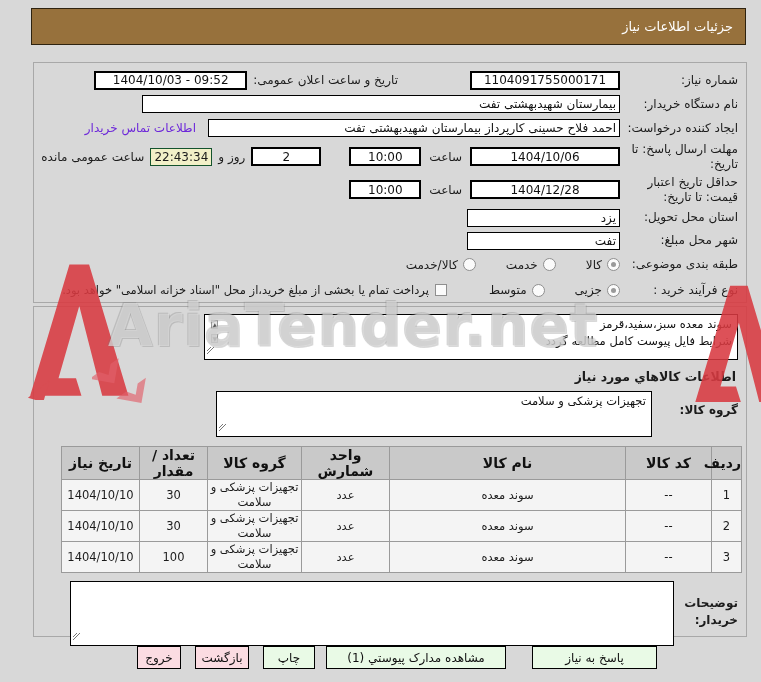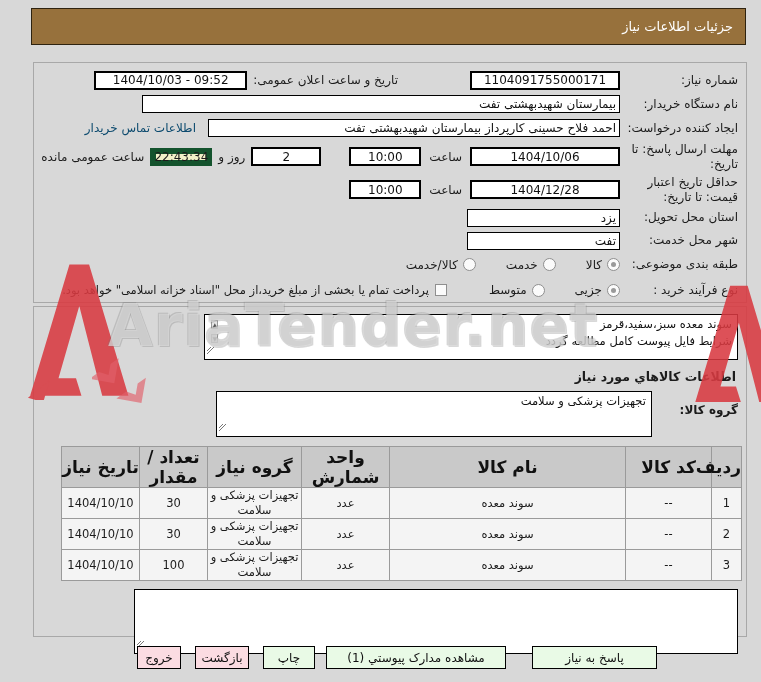--- a/index.html
+++ b/index.html
@@ -35,25 +35,25 @@
   }
   .thin { border-width: 1px; height: 18px; }
   .center { text-align: center; }
   .ltr { direction: ltr; }
   .w150 { width: 150px; } .w153 { width: 153px; } .w478 { width: 478px; }
   .w412 { width: 412px; } .w72 { width: 72px; } .w70 { width: 70px; }
   .timelbl { margin: 0 8px; }
   .gap28 { margin-right: 28px; } .gap12 { margin-right: 12px; }
   .hl {
     display: inline-flex; align-items: center; justify-content: center;
-    width: 62px; height: 18px; background: #F2F0C8; border: 6px solid #14532d;
+    width: 62px; height: 18px; background: #F2F0C8; border: 1px solid #14532d;
     direction: ltr; margin: 0 6px;
   }
   .dayslbl { margin-right: 6px; }
-  .link { color: #0c4a6e; margin-right: 12px; cursor: pointer; }
+  .link { color: #6d28d9; margin-right: 12px; cursor: pointer; }
   .opt { display: inline-flex; align-items: center; margin-left: 30px; }
   .opt:first-of-type { margin-right: 10px; }
   .radio {
     width: 13px; height: 13px; border-radius: 50%;
     border: 1px solid #8f8f8f; background: #fbfbfb;
     display: inline-flex; align-items: center; justify-content: center;
     margin-left: 5px; flex-shrink: 0; cursor: pointer;
   }
   .radio.selected::after {
     content: ""; width: 5px; height: 5px; border-radius: 50%; background: #9a9a9a;
@@ -82,21 +82,21 @@
   .rsz { position: absolute; left: 2px; bottom: 2px; cursor: nwse-resize; }
   .sec-h { font-weight: bold; font-size: 12.5px; padding: 9px 10px 0; }
   .group-row { display: flex; padding: 7px 8px 0; align-items: flex-start; }
   .group-row .lblb { width: 86px; font-weight: bold; padding-top: 12px; flex-shrink: 0; }
   table.goods {
     border-collapse: collapse; width: 680px; margin: 9px 4px 0 auto;
     direction: rtl; table-layout: fixed;
   }
   table.goods th, table.goods td { border: 1px solid #9a9a9a; text-align: center; }
   table.goods th {
-    background: #C9C9C9; font-weight: bold; font-size: 17px; height: 27px; color: #111;
+    background: #C9C9C9; font-weight: bold; font-size: 14px; height: 27px; color: #111;
   }
   table.goods td { background: #f4f4f4; font-size: 11.5px; height: 31px; line-height: 1.3; }
   .c-row { width: 30px; } .c-code { width: 86px; } .c-name { width: 236px; }
   .c-unit { width: 88px; } .c-grp { width: 94px; } .c-qty { width: 68px; } .c-date { width: 78px; }
   .notes-row { display: flex; padding: 8px 8px 0; align-items: flex-start; }
   .notes-row .lblb { width: 64px; font-weight: bold; padding-top: 14px; flex-shrink: 0; line-height: 1.4; }
   .btns { position: absolute; top: 646px; right: 104px; display: flex; align-items: center; }
   .btn {
     height: 23px; border: 1px solid #000; font-family: inherit; font-size: 12px;
     display: inline-flex; align-items: center; justify-content: center;
@@ -156,21 +156,21 @@
     <span class="lbl">حداقل تاریخ اعتبار قیمت: تا تاریخ:</span>
     <input class="inp center ltr w150" readonly="" value="1404/12/28" style="">
     <span class="timelbl">ساعت</span>
     <input class="inp center ltr w72" readonly="" value="10:00" style="">
   </div>
   <div class="row h23">
     <span class="lbl">استان محل تحویل:</span>
     <input class="inp thin w153" readonly="" value="یزد" style="">
   </div>
   <div class="row h23">
-    <span class="lbl">شهر محل خدمت:</span>
+    <span class="lbl">شهر محل مبلغ:</span>
     <input class="inp thin w153" readonly="" value="تفت" style="">
   </div>
   <div class="row h25">
     <span class="lbl">طبقه بندی موضوعی:</span>
     <span class="opt">
       <span class="radio selected"></span>
       <span>کالا</span>
     </span>
     <span class="opt">
       <span class="radio"></span>
@@ -232,21 +232,21 @@
       <col class="c-grp">
         <col class="c-qty">
         <col class="c-date">
     </colgroup>
     <thead>
       <tr>
         <th>ردیف</th>
         <th>کد کالا</th>
         <th>نام کالا</th>
         <th>واحد شمارش</th>
-        <th>گروه نیاز</th>
+        <th>گروه کالا</th>
         <th>تعداد / مقدار</th>
         <th>تاریخ نیاز</th>
       </tr>
     </thead>
     <tbody>
       <tr>
         <td>1</td>
         <td>--</td>
         <td>سوند معده</td>
         <td>عدد</td>
@@ -269,20 +269,21 @@
         <td>سوند معده</td>
         <td>عدد</td>
         <td>تجهیزات پزشکی و سلامت</td>
         <td>100</td>
         <td class="ltr">1404/10/10</td>
       </tr>
     </tbody>
   </table>
 
   <div class="notes-row">
+    <span class="lblb">توضیحات خریدار:</span>
     <span class="ta-wrap">
       <textarea class="ta ta-notes" readonly="" style=""></textarea>
       <span class="rsz"><svg width="9" height="9">
             <path d="M1 8 L8 1 M1 5 L5 1" stroke="#777" stroke-width="1" fill="none"></path>
           </svg></span>
     </span>
   </div>
 </div>
 
 <div class="btns">

